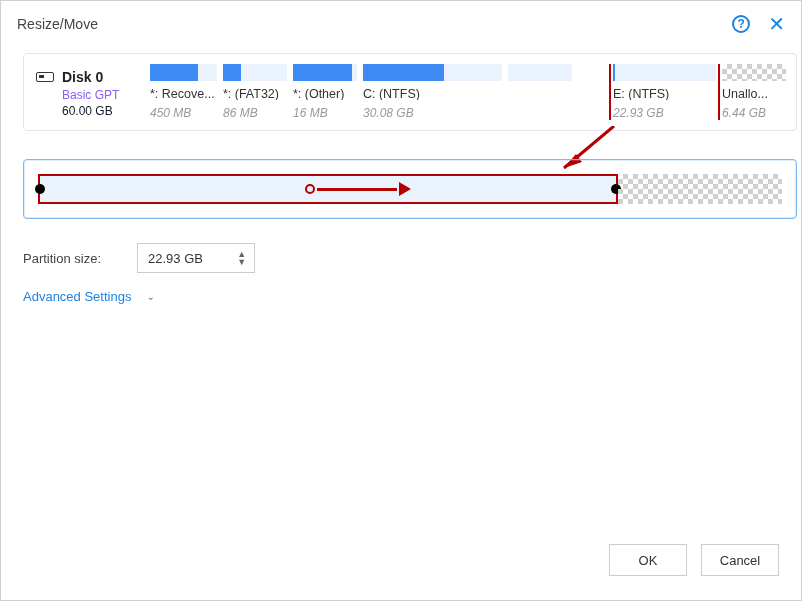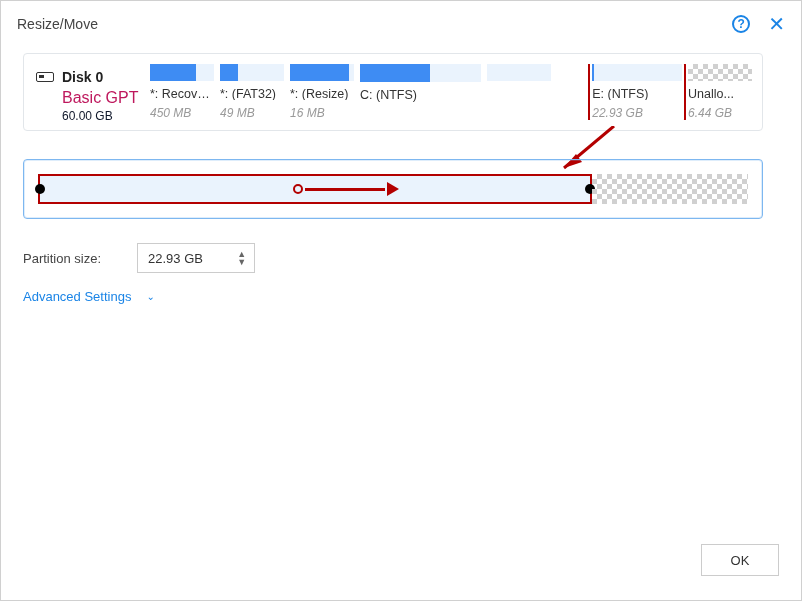--- a/index.html
+++ b/index.html
@@ -35,21 +35,21 @@
       display: flex; align-items: center; justify-content: center;
       cursor: pointer;
     }
     .close-icon {
       color: #1a84e6; font-size: 20px; font-weight: 300;
       cursor: pointer; line-height: 1;
     }
 
     .content {
       flex: 1;
-      padding: 6px 38px 0 22px;
+      padding: 6px 4px 0 22px;
       display: flex;
       flex-direction: column;
     }
 
     .disk-strip {
       border: 1px solid #e2e6ea;
       border-radius: 4px;
       display: flex;
       align-items: stretch;
       height: 78px;
@@ -68,21 +68,21 @@
       width: 18px; height: 10px; margin-top: 4px;
       background: linear-gradient(#fff,#fff);
       border: 1px solid #333; border-radius: 2px;
       position: relative;
     }
     .disk-icon::after{
       content:""; position:absolute; left:2px; top:2px; width:5px; height:3px; background:#333;
     }
     .disk-text { display:flex; flex-direction:column; line-height:1.35; }
     .disk-name { font-weight: 600; color: #222; font-size: 14px; }
-    .disk-type { color: #be185d; font-size: 16px; }
+    .disk-type { color: #8b5cf6; font-size: 12px; }
     .disk-size { color: #0f172a; font-size: 12px; }
 
     .part-list { flex:1; display:flex; gap:6px; overflow:hidden; }
     .part {
       display:flex; flex-direction:column; gap:6px;
       min-width: 64px;
       position: relative;
     }
     .pbar { height: 18px; position: relative; background:#EAF3FD; }
     .pbar .used { position:absolute; left:0; top:0; bottom:0; background:#3E8CF3; }
@@ -216,36 +216,37 @@
             </div>
           <div class="plabel">*: Recove...</div>
           <div class="psize">450 MB</div>
         </div>
 
         <div class="part w-fat">
           <div class="pbar">
               <div class="used" style="width:28%"></div>
             </div>
           <div class="plabel">*: (FAT32)</div>
-          <div class="psize">49 MB</div>
+          <div class="psize">86 MB</div>
         </div>
 
         <div class="part w-other">
           <div class="pbar">
               <div class="used" style="width:92%"></div>
             </div>
-          <div class="plabel">*: (Resize)</div>
+          <div class="plabel">*: (Other)</div>
           <div class="psize">16 MB</div>
         </div>
 
         <div class="part w-c">
           <div class="pbar">
               <div class="used" style="width:58%"></div>
             </div>
           <div class="plabel">C: (NTFS)</div>
+          <div class="psize">30.08 GB</div>
         </div>
 
         <div class="part gap-part w-gap">
           <div class="pbar"></div>
           <div class="plabel">.</div>
           <div class="psize">.</div>
         </div>
 
         <div class="part w-e selected">
           <div class="pbar">
@@ -301,15 +302,16 @@
 
     <div class="adv-link">
       <span>Advanced Settings</span>
       <span class="chev-down">⌄</span>
     </div>
 
   </div>
 
   <div class="footer">
     <div class="btn">OK</div>
+    <div class="btn">Cancel</div>
   </div>
 
 </div>
 
 </body></html>

